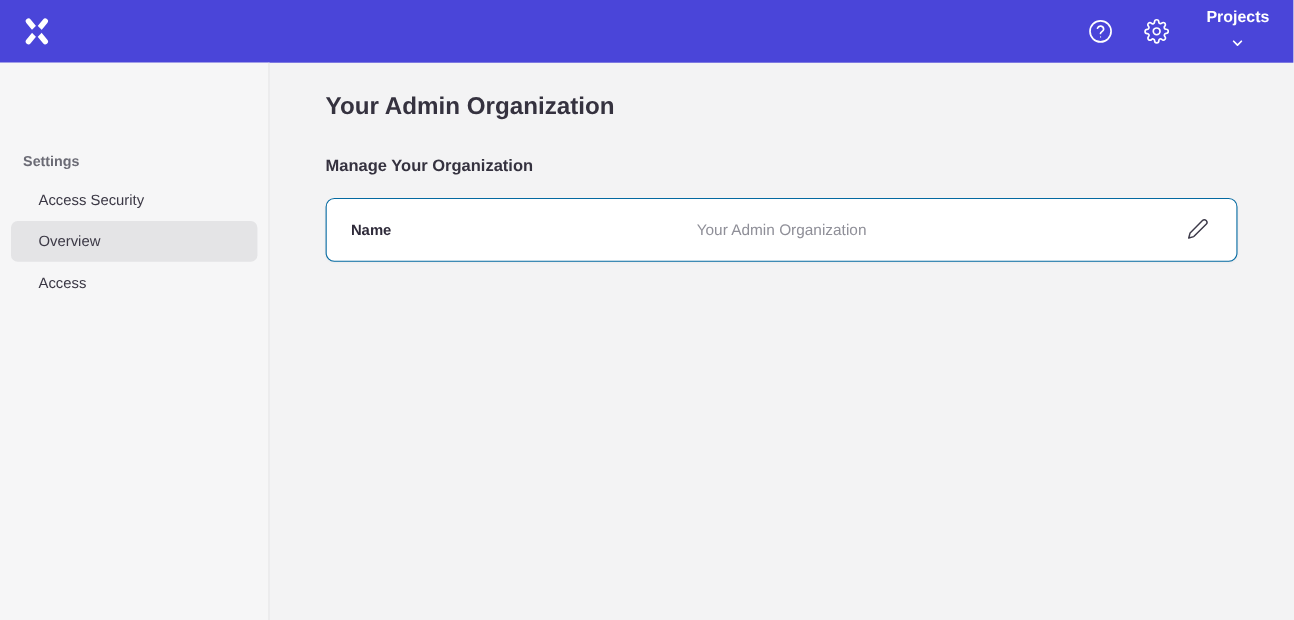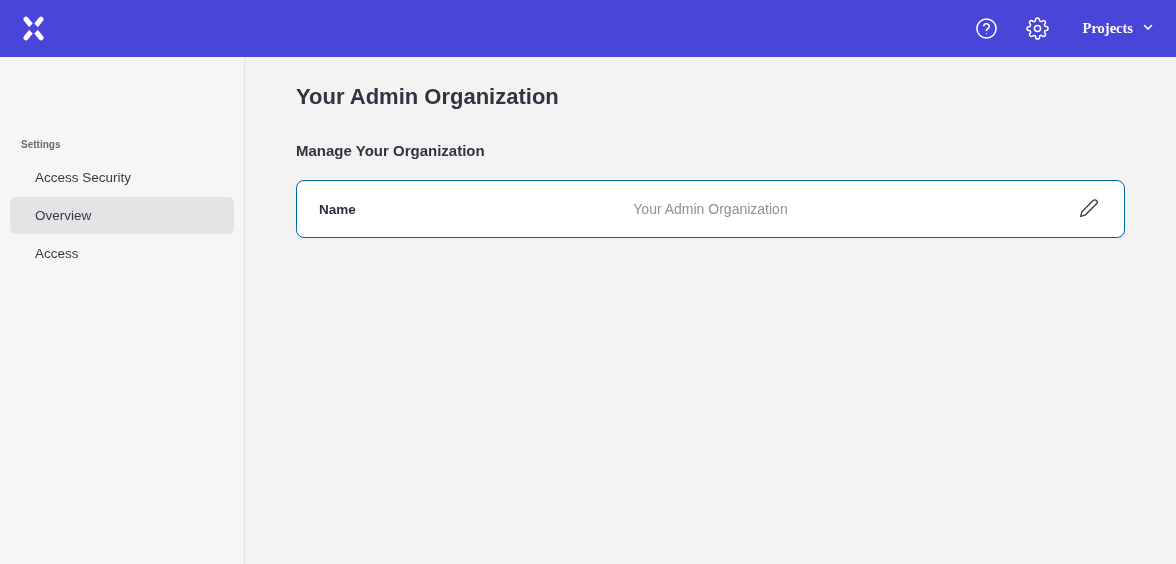--- a/index.html
+++ b/index.html
@@ -25,23 +25,24 @@
   .icon-btn {
     background: none; border: none; cursor: pointer;
     width: 24px; height: 24px; padding: 0;
     display: flex; align-items: center; justify-content: center;
     color: #ffffff;
   }
   .icon-btn svg { display: block; }
   .projects-menu {
     display: flex; align-items: center; gap: 9px;
     background: none; border: none; cursor: pointer;
-    color: #ffffff; font-family: Liberation Serif, serif;
+    color: #ffffff; font-family: Liberation Sans, sans-serif;
     font-size: 14.5px; font-weight: 700;
     margin-left: 6px;
+    flex-direction: column;
   }
 
   
   .layout { display: flex; height: 507px; }
 
   
   .sidebar {
     width: 245px;
     flex: none;
     background: #f6f6f7;
@@ -51,21 +52,21 @@
   .sidebar-title {
     font-size: 17.5px;
     font-weight: 700;
     color: #2f2b3a;
     padding-left: 40px;
     letter-spacing: 0.1px;
   }
   .sidebar-section-label {
     margin-top: 37px;
     padding-left: 21px;
-    font-size: 10px;
+    font-size: 13px;
     font-weight: 700;
     color: #6b6b75;
   }
   .sidebar-nav { margin-top: 9px; padding: 0 10px; }
   .nav-item {
     height: 37px;
     border-radius: 6px;
     display: flex;
     align-items: center;
     padding-left: 25px;

